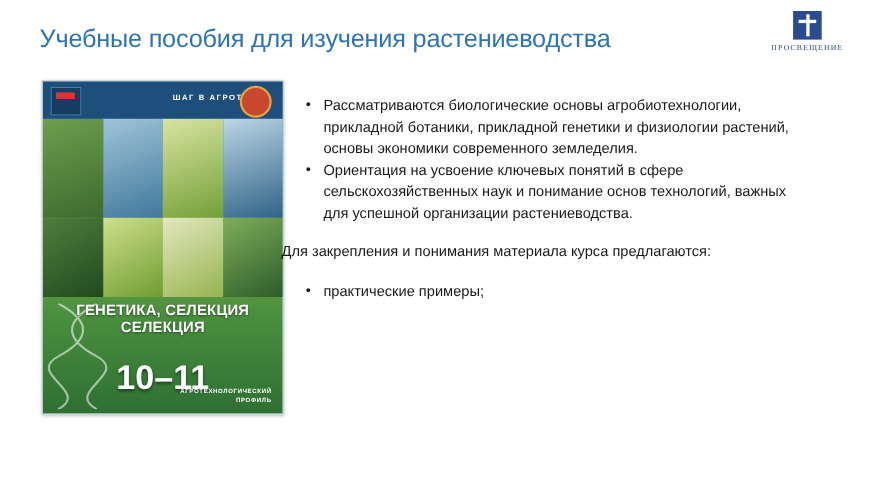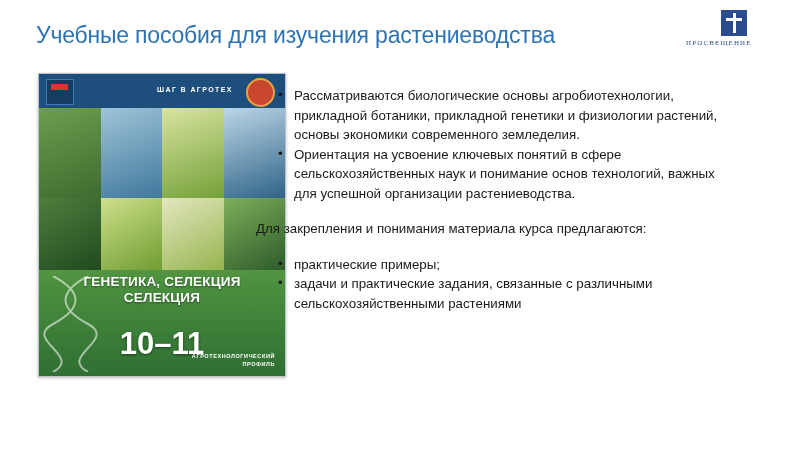--- a/index.html
+++ b/index.html
@@ -14,21 +14,21 @@
     overflow: hidden;
     position: relative;
   }
 
   
   .logo {
     position: absolute;
     top: 10px;
     right: 18px;
     width: 96px;
-    text-align: left;
+    text-align: center;
     user-select: none;
   }
   .logo-mark {
     width: 26px;
     height: 26px;
     margin: 0 auto 3px auto;
     position: relative;
     background: #2b4b8f;
   }
   .logo-mark:before {
@@ -73,21 +73,20 @@
   .book {
     position: absolute;
     left: 38px;
     top: 73px;
     width: 218px;
     height: 302px;
     border: 1px solid #b9c3cc;
     background: linear-gradient(180deg, #2a5b86 0%, #3d7fae 18%, #79a94d 46%, #4a8f3e 70%, #2f6f33 100%);
     overflow: hidden;
     box-shadow: 0 1px 3px rgba(0,0,0,.25);
-    padding-left: 28px;
   }
   .book-topbar {
     position: absolute;
     top: 0; left: 0; right: 0;
     height: 34px;
     background: #1e4f7c;
   }
   .book-flag {
     position: absolute;
     left: 7px;
@@ -267,15 +266,14 @@
 </div>
 
 <div class="content">
   <ul class="bullets">
     <li>Рассматриваются биологические основы агробиотехнологии, прикладной ботаники, прикладной генетики и физиологии растений, основы экономики современного земледелия.</li>
     <li>Ориентация на усвоение ключевых понятий в сфере сельскохозяйственных наук и понимание основ технологий, важных для успешной организации растениеводства.</li>
   </ul>
   <div class="para">Для закрепления и понимания материала курса предлагаются:</div>
   <ul class="bullets">
     <li>практические примеры;</li>
-    <li>задачи и практические задания, связанные с различными сельскохозяйственными растениями</li>
   </ul>
 </div>
 
 </body></html>

